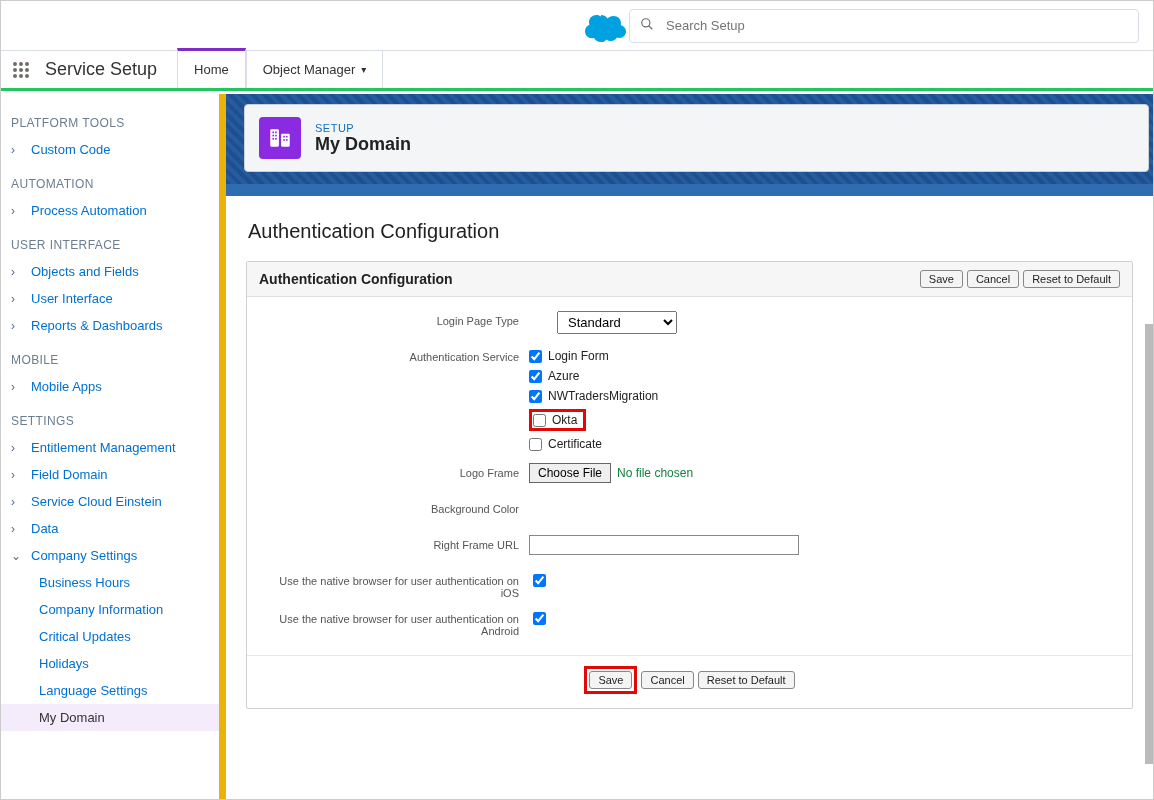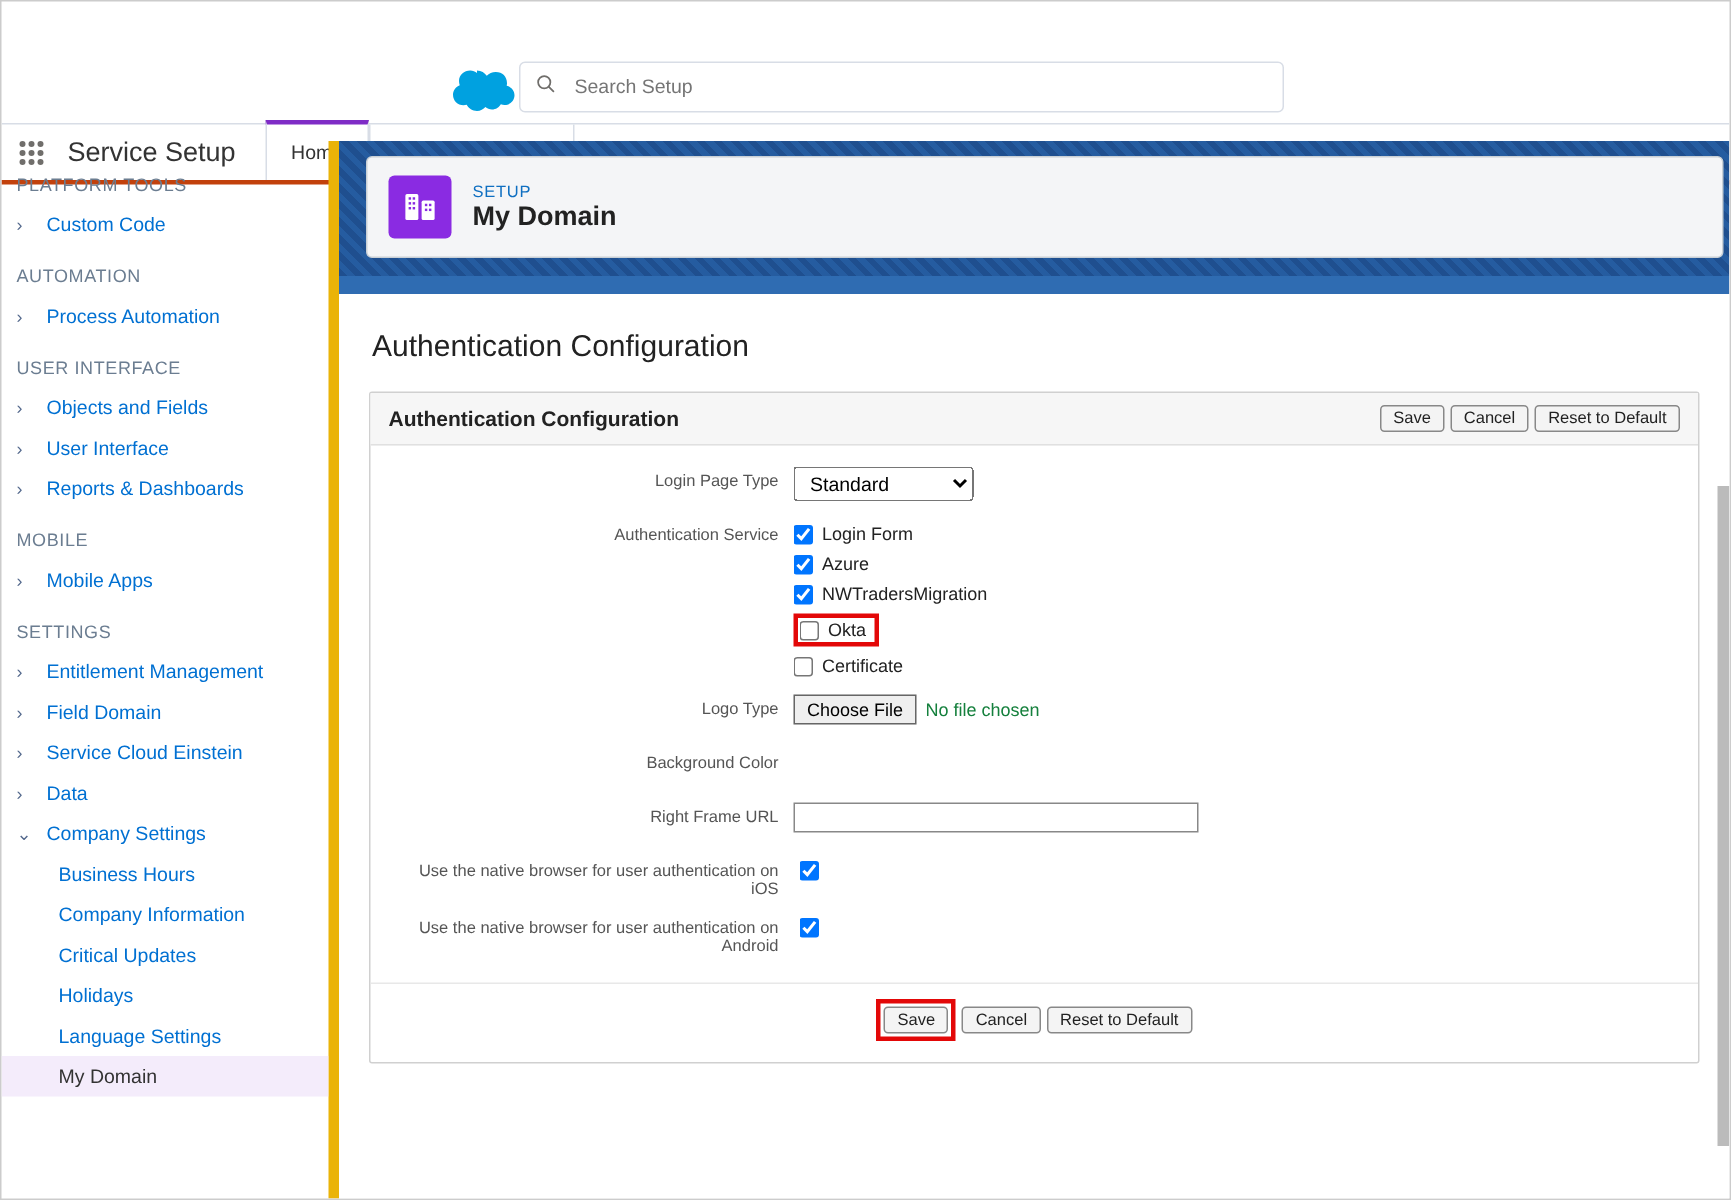--- a/index.html
+++ b/index.html
@@ -1,28 +1,28 @@
 <!DOCTYPE html>
 <html><head>
 <meta charset="utf-8">
 <style>
   * { box-sizing: border-box; }
   html, body { margin:0; padding:0; font-family: Arial, Helvetica, sans-serif; font-size:13px; color:#16325c; background:#fff; }
   .frame { width:1154px; height:800px; border:1px solid #ccc; position:relative; overflow:hidden; }
 
   
-  .topbar { height:50px; border-bottom:1px solid #d8dde6; display:flex; align-items:center; padding:0 14px; justify-content:center;margin-top:32px; }
+  .topbar { height:50px; border-bottom:1px solid #d8dde6; display:flex; align-items:center; padding:0 14px; justify-content:flex-end; }
   .cloud-logo { width:48px; height:34px; }
   .cloud-logo svg { display:block; }
   .search-wrap { width:510px; height:34px; border:1px solid #d8dde6; border-radius:4px; display:flex; align-items:center; padding:0 10px; color:#706e6b; }
   .search-wrap svg { width:14px; height:14px; margin-right:10px; }
   .search-wrap input { border:none; outline:none; flex:1; font-size:13px; color:#706e6b; }
 
   
-  .navbar { height:40px; border-bottom:3px solid #c2410c; display:flex; align-items:stretch;text-align:right; }
+  .navbar { height:40px; border-bottom:3px solid #22c55e; display:flex; align-items:stretch;text-align:right; }
   .app-launcher { width:40px; display:flex; align-items:center; justify-content:center; font-size:16px; }
   .app-launcher svg { width:18px; height:18px; }
   .app-name { display:flex; align-items:center; font-size:18px; font-weight:500; color:#333; padding:0 20px 0 4px; }
   .nav-tab { display:flex; align-items:center; padding:0 16px; font-size:13px; color:#333; border-right:1px solid #d8dde6; border-left:1px solid #d8dde6; position:relative; }
   .nav-tab.active { border-top:3px solid #7f2cc6; background:#fff; margin-top:-3px; }
   .nav-tab .chev { margin-left:6px; font-size:10px; }
 
   
   .body { display:flex; position:absolute; top:93px; bottom:0; left:0; right:0; }
 
@@ -53,21 +53,21 @@
   .panel { border:1px solid #d0d0d0; border-radius:2px; background:#fff; margin-bottom:8px; }
   .panel-header { display:flex; align-items:center; justify-content:space-between; padding:8px 12px; border-bottom:1px solid #e0e0e0; background:#f6f6f6; }
   .panel-header-left { font-size:14px; font-weight:700; color:#222; }
   .btn-row { display:flex; gap:4px; }
   .btn { font-size:11px; padding:2px 8px; border:1px solid #888; border-radius:3px; background:#f4f4f4; cursor:pointer; color:#222; }
 
   .form-body { padding:14px 22px 8px 22px; }
   .form-row { display:flex; align-items:flex-start; margin-bottom:10px; min-height:26px; }
   .form-label { width:260px; text-align:right; padding-right:10px; font-size:11px; color:#555; padding-top:4px; }
   .form-field { flex:1; display:flex; align-items:center; flex-wrap:wrap; gap:6px; }
-  .form-field select { font-size:13px; padding:2px 6px; width:120px; }
+  .form-field select { font-size:13px; padding:2px 6px; width:120px;margin-left:28px; }
   .chk-line { display:flex; align-items:center; gap:6px; width:100%; font-size:12px; color:#222; padding:2px 0; }
   .chk-line input { margin:0; }
   .highlight-box { display:inline-flex; align-items:center; gap:6px; border:3px solid #e30808; padding:1px 6px 1px 1px; }
   .file-btn { font-size:12px; padding:2px 8px; border:1px solid #666; background:#efefef; cursor:pointer; }
   .file-text { font-size:12px; color:#15803d; }
   .color-swatch { width:36px; height:18px; border:1px solid #666; background:#fff; display:inline-block; }
   .color-input { width:170px; font-size:12px; padding:2px 4px; border:1px solid #888; }
   .color-picker-icon { width:16px; height:16px; border:1px solid #666; display:inline-flex; align-items:center; justify-content:center; font-size:10px; }
   .url-input { width:270px; font-size:12px; padding:2px 4px; border:1px solid #888; }
 
@@ -259,21 +259,21 @@
                   </span>
                 </div>
                 <label class="chk-line">
                     <input type="checkbox" style="">
                     <span>Certificate</span>
                   </label>
               </div>
             </div>
 
             <div class="form-row">
-              <div class="form-label">Logo Type</div>
+              <div class="form-label">Logo Frame</div>
               <div class="form-field">
                 <button class="file-btn">Choose File</button>
                 <span class="file-text">No file chosen</span>
               </div>
             </div>
 
             <div class="form-row">
               <div class="form-label">Background Color</div>
             </div>
 

